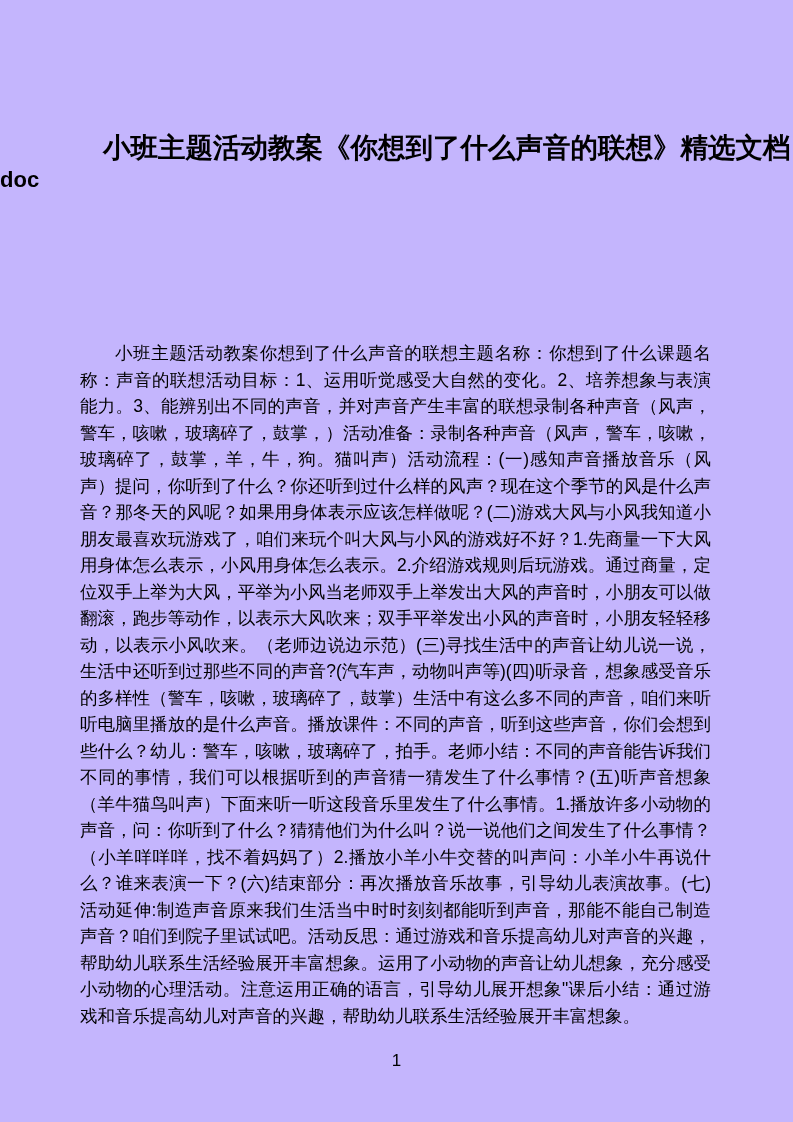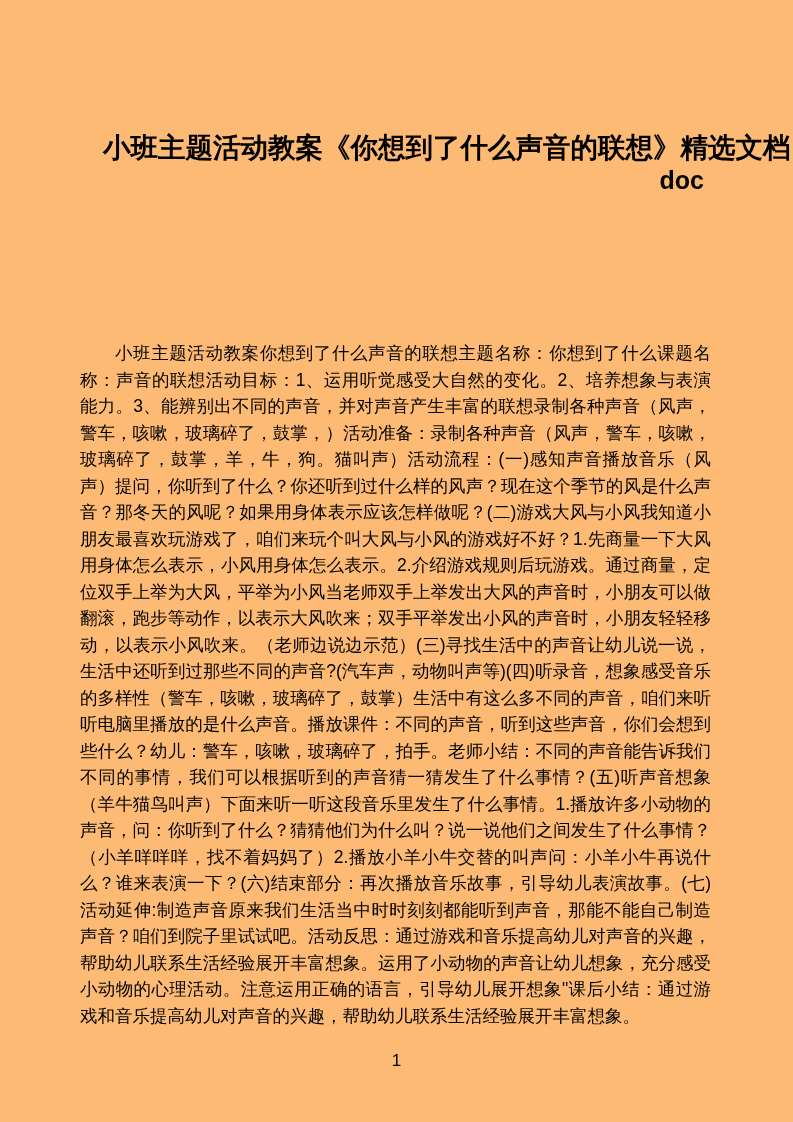--- a/index.html
+++ b/index.html
@@ -11,42 +11,42 @@
     width: 793px;
     height: 1122px;
     overflow: hidden;
     font-family: "Liberation Sans", sans-serif;
     color: #000000;
   }
   .page {
     position: relative;
     width: 793px;
     height: 1122px;
-    background: #fdba74;
+    background: #c4b5fd;
   }
   .title-block {
     position: absolute;
     top: 131px;
     left: 0;
     width: 793px;
   }
   .title-line1 {
     display: block;
     padding-left: 103px;
     font-size: 27.5px;
     font-weight: bold;
     white-space: nowrap;
     line-height: 34px;
     letter-spacing: 0;
   }
   .title-line2 {
     display: block;
     width: 704px;
-    text-align: right;
-    font-size: 25px;
+    text-align: left;
+    font-size: 22px;
     font-weight: bold;
     line-height: 30px;
   }
   .body-text {
     position: absolute;
     top: 308px;
     left: 80px;
     width: 631px;
     font-size: 17.5px;
     line-height: 26.5px;

